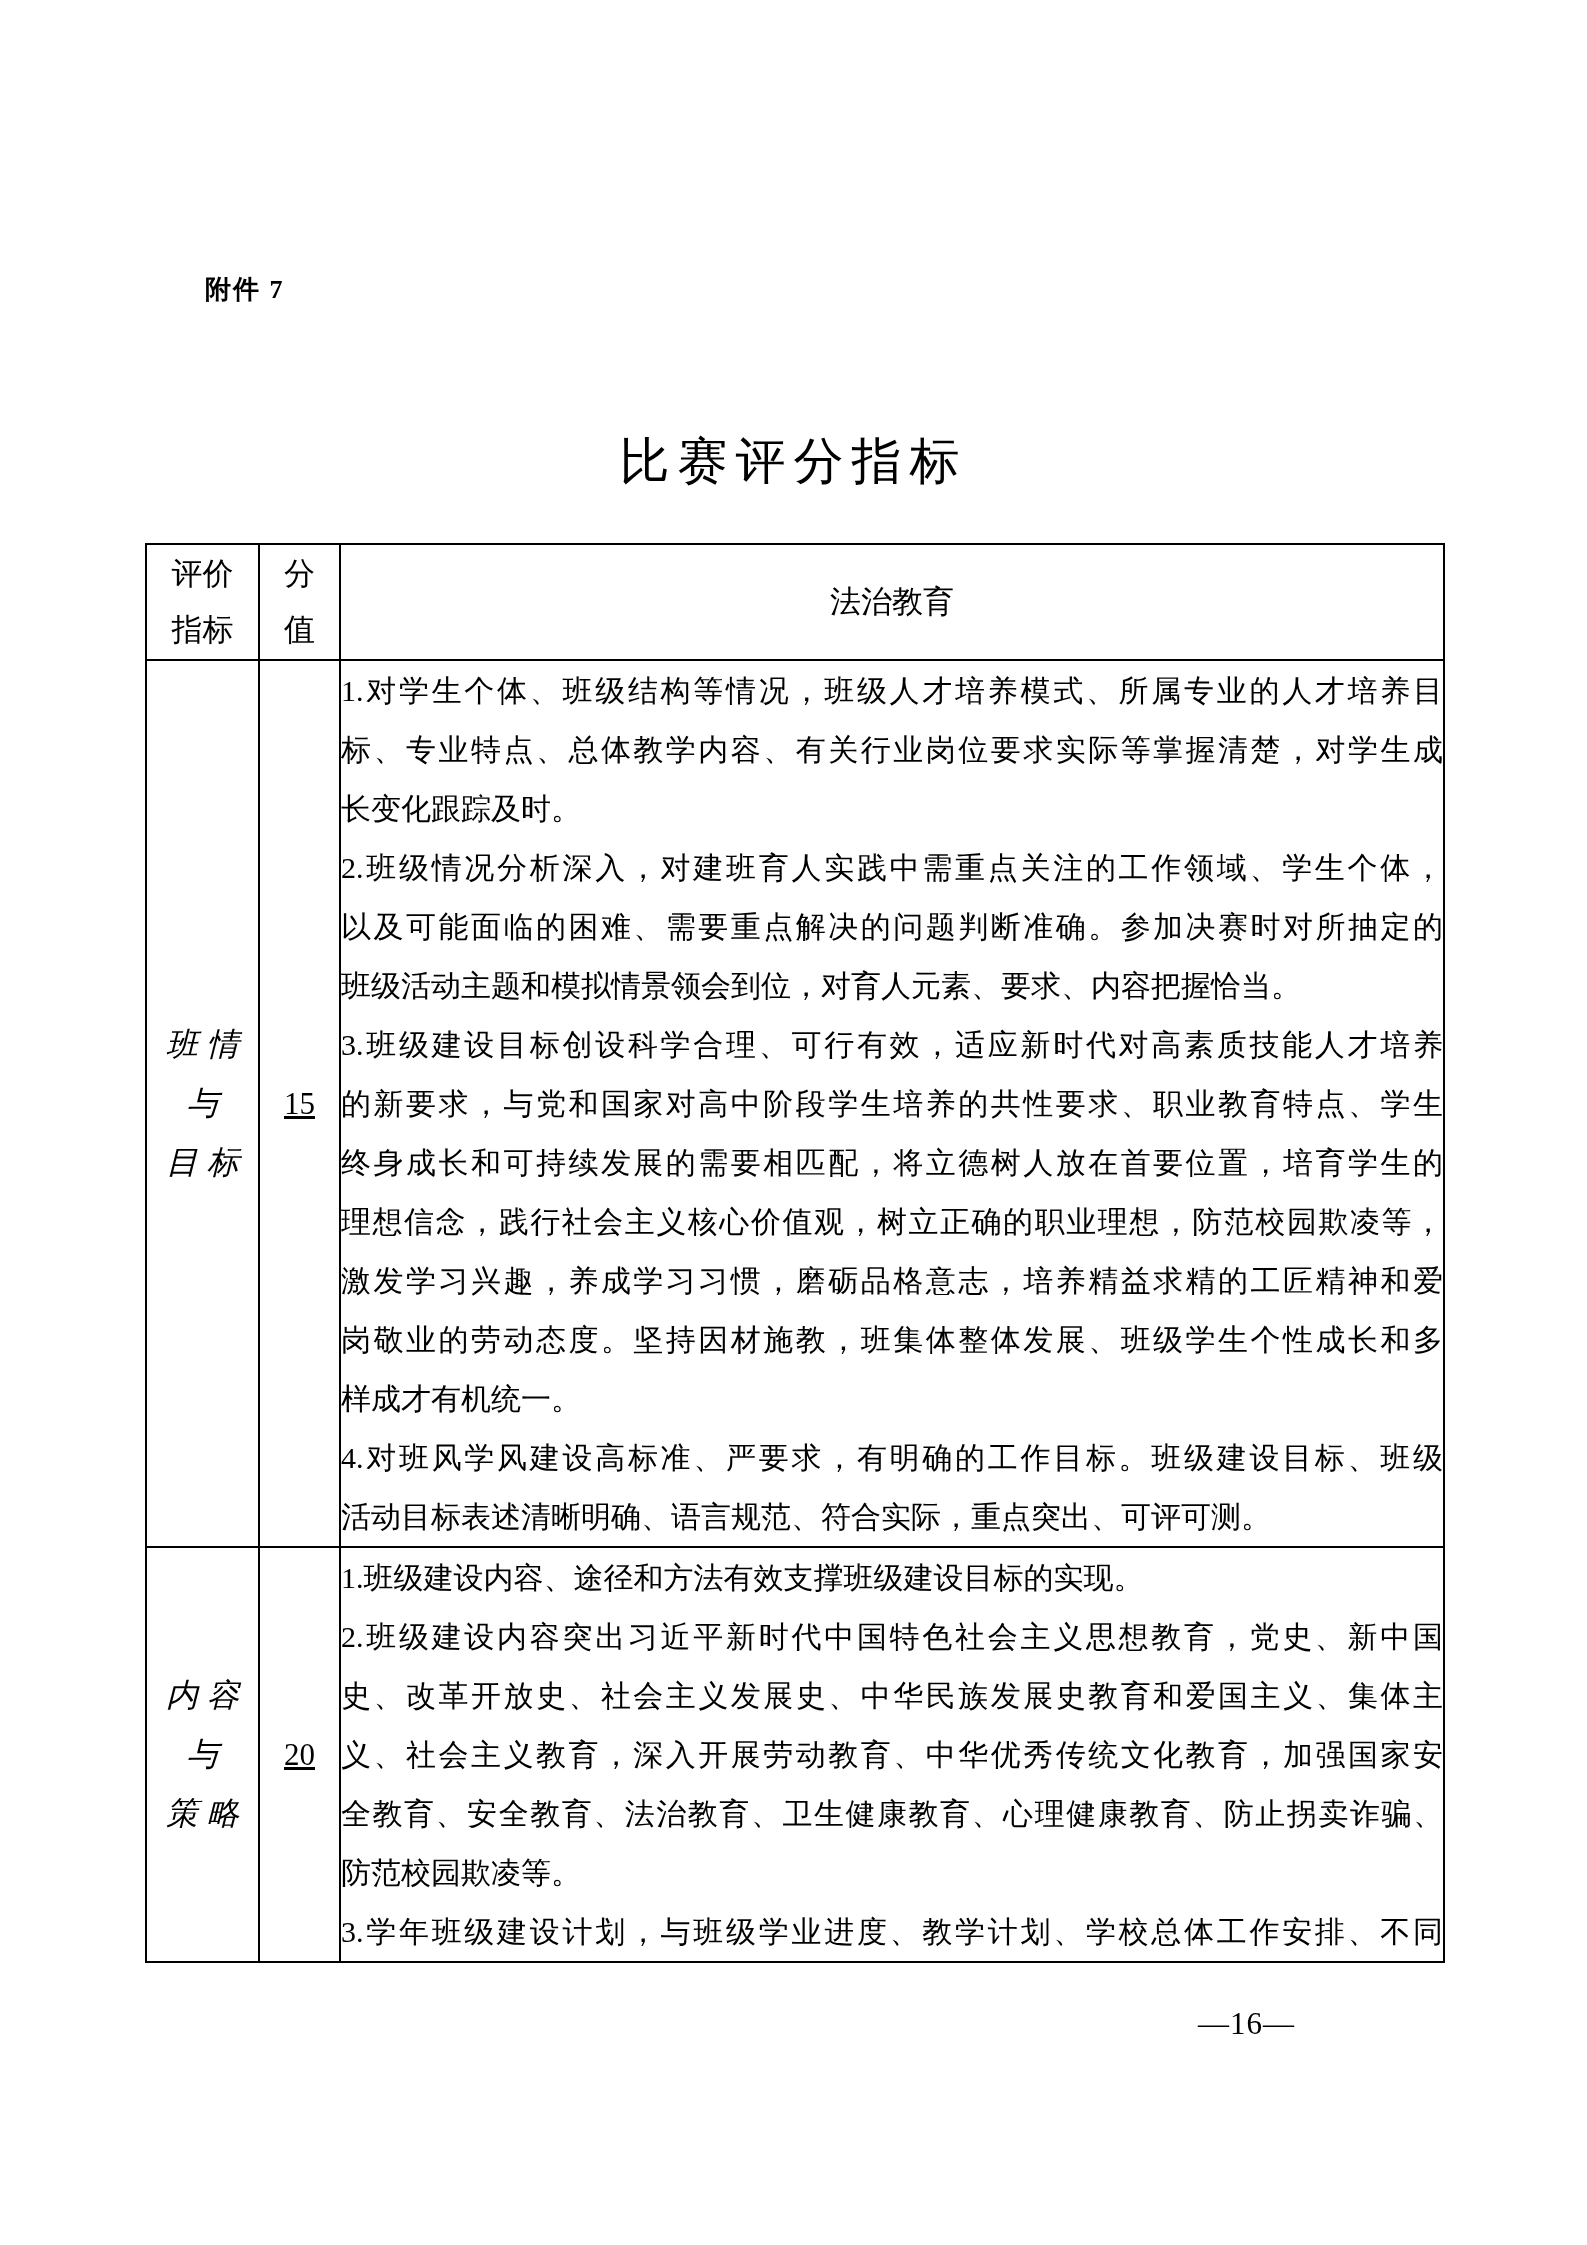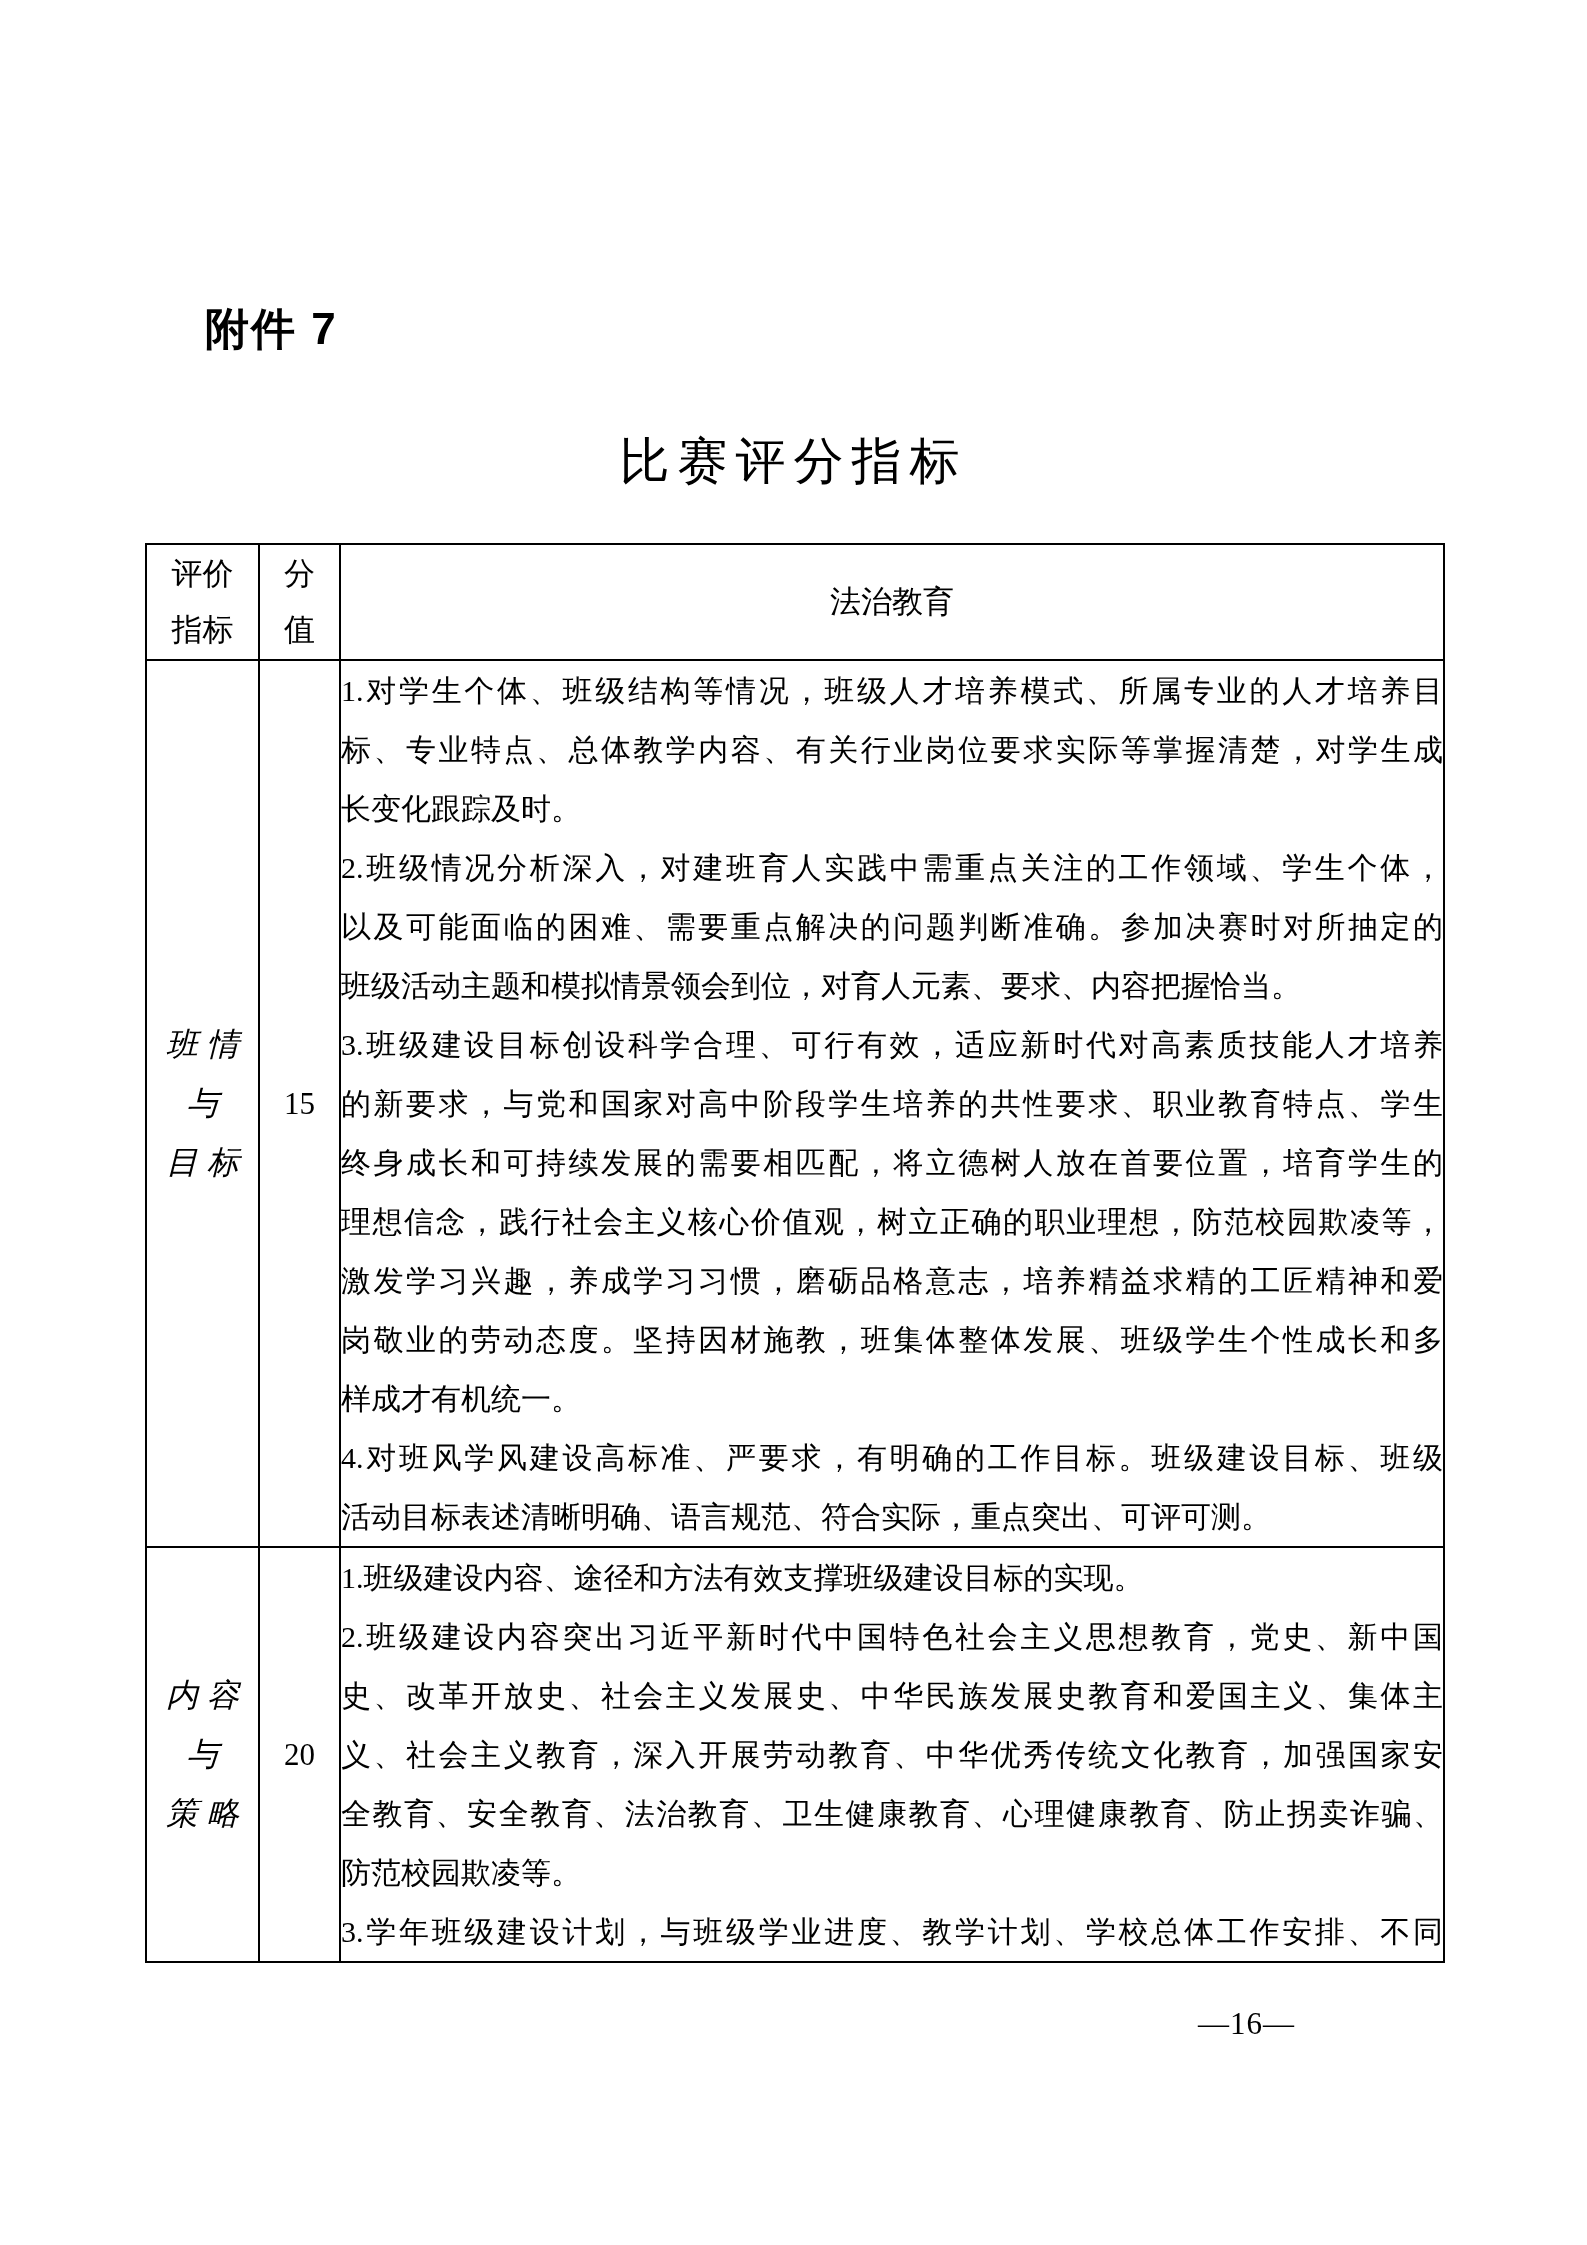--- a/index.html
+++ b/index.html
@@ -8,24 +8,24 @@
     width: 1587px;
     height: 2245px;
     margin: 0 auto;
     background: #ffffff;
     font-family: "Liberation Serif", "DejaVu Serif", serif;
     color: #000;
   }
   .attachment {
     position: absolute;
     left: 205px;
-    top: 300px;
-    font-family: Liberation Sans, sans-serif;
+    top: 272px;
+    font-family: Liberation Serif, serif;
     font-weight: 600;
-    font-size: 44px;
+    font-size: 26px;
     letter-spacing: 2px;
     white-space: nowrap;
   }
   .title {
     position: absolute;
     top: 428px;
     left: 0;
     width: 100%;
     margin: 0;
     text-align: center;
@@ -65,20 +65,21 @@
     text-align: center;
     font-size: 32px;
     line-height: 59px;
     letter-spacing: 9px;
     text-indent: 9px;
     font-style: italic;
   }
   .score-cell {
     text-align: center;
     font-size: 31px;
+    text-decoration: underline;
   }
   .elems-cell {
     vertical-align: top;
     padding: 1px 13px 0 15px;
     font-size: 30px;
     line-height: 59px;
     border-radius: 17px;
   }
   .tline {
     text-align: justify;

